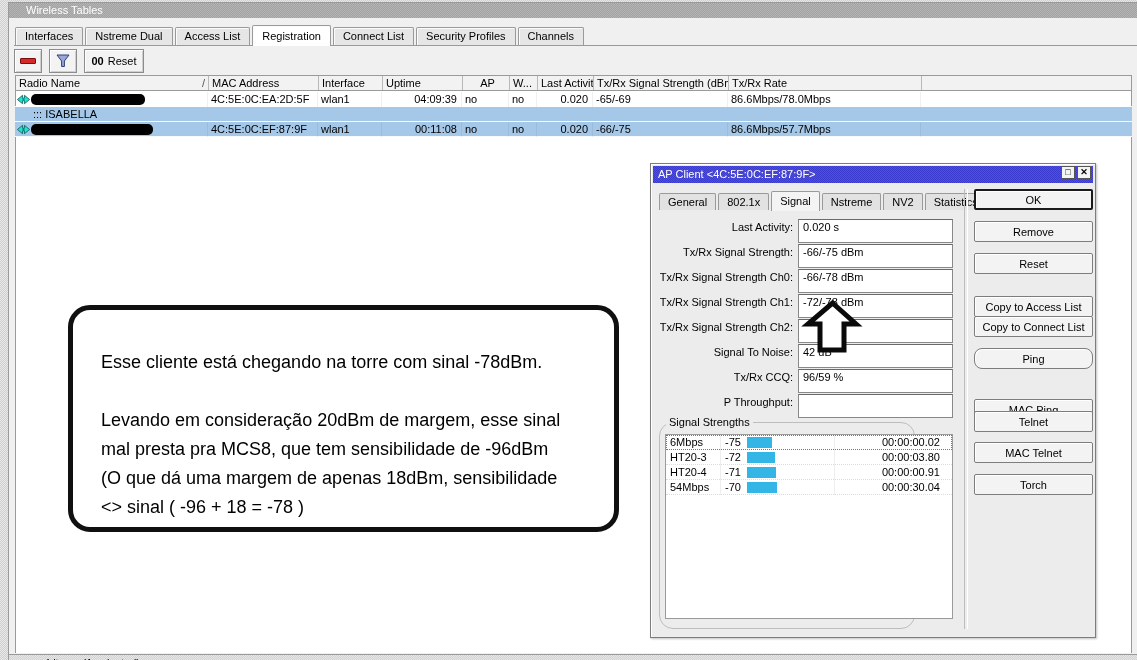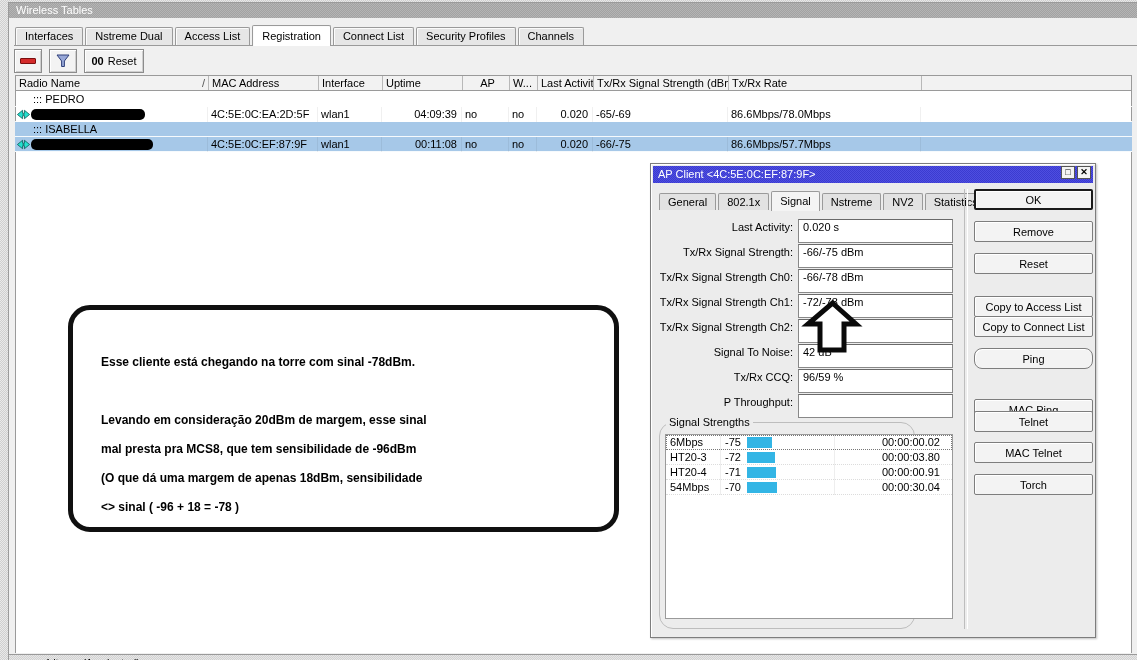--- a/index.html
+++ b/index.html
@@ -6,21 +6,21 @@
   body{
     width:1137px;height:660px;position:relative;overflow:hidden;
     font-family:"Liberation Sans", sans-serif;font-size:11px;color:#000;
     background-image:conic-gradient(#cfcfcf 25%, #e9e9e9 0 50%, #cfcfcf 0 75%, #e9e9e9 0);
     background-size:2px 2px;
   }
   .abs{position:absolute}
   
   .main-window{left:8px;top:2px;width:1129px;height:658px;background:#f0f0f0;
     border-left:1px solid #9a9a9a;border-top:1px solid #9a9a9a;box-sizing:border-box}
-  .titlebar{left:0;top:0;width:100%;height:15px;color:#fff;line-height:15px;padding-left:7px;box-sizing:border-box;
+  .titlebar{left:0;top:0;width:100%;height:15px;color:#fff;line-height:15px;padding-left:17px;box-sizing:border-box;
     background-image:conic-gradient(#a2a2a2 25%, #b4b4b4 0 50%, #a2a2a2 0 75%, #b4b4b4 0);background-size:2px 2px;}
   .tabbar{left:5px;top:18px;right:0;height:24px;display:flex;align-items:flex-end;border-bottom:1px solid #9a9a9a;padding-left:1px}
   .tab{height:17px;line-height:17px;padding:0 9px;background:#e6e6e6;border:1px solid #9a9a9a;border-bottom:none;
     border-radius:2px 2px 0 0;margin-right:2px;box-shadow:inset 1px 1px 0 #fbfbfb;position:relative}
   .tab.active{background:#fff;height:20px;line-height:20px;margin-bottom:-1px;z-index:2}
   .toolbar{left:5px;top:45px;height:26px;display:flex;gap:7px;align-items:center}
   .tbtn{height:24px;border:1px solid #8c8c8c;background:#f3f3f3;box-shadow:inset 1px 1px 0 #fff, inset -1px -1px 0 #cfcfcf;
     display:flex;align-items:center;justify-content:center;box-sizing:border-box}
   .tbtn.sq{width:28px}
   .tbtn.reset{width:60px;gap:4px}
@@ -37,21 +37,21 @@
   .ccell{height:15px;padding-left:3px;border-right:1px solid rgba(0,0,0,0.06);box-sizing:border-box;overflow:hidden;white-space:nowrap;position:relative}
   .ccell.r{text-align:right;padding-right:4px}
   .comment-text{padding-left:18px}
   .blob{position:absolute;top:2px;height:11px;background:#000;border-radius:5px}
   .cicon{position:absolute;left:1px;top:2px}
   .statusbar{left:0;top:651px;width:1129px;height:7px;border-top:1px solid #9a9a9a;overflow:hidden;
     background-image:conic-gradient(#d2d2d2 25%, #e7e7e7 0 50%, #d2d2d2 0 75%, #e7e7e7 0);background-size:2px 2px;}
   .statusbar span{position:absolute;left:35px;top:2px}
   
   .callout{left:68px;top:305px;width:551px;height:227px;background:#fff;border:5px solid #101010;border-radius:22px;box-sizing:border-box;z-index:15}
-  .callout-lines{padding:38px 0 0 28px;font-weight:bold;font-size:12px;line-height:29px}
+  .callout-lines{padding:38px 0 0 28px;font-weight:normal;font-size:18px;line-height:29px}
   .callout-lines div{white-space:nowrap;min-height:29px}
   
   .dialog{left:650px;top:163px;width:446px;height:475px;background:#ececec;border:1px solid #7d7d7d;
     box-shadow:inset 1px 1px 0 #fff, 1px 1px 2px rgba(0,0,0,.25);box-sizing:border-box;z-index:10}
   .dlg-titlebar{left:2px;top:2px;width:440px;height:17px;color:#fff;line-height:17px;padding-left:5px;box-sizing:border-box;
     background-image:conic-gradient(#3b3bd0 25%, #4e4ee0 0 50%, #3b3bd0 0 75%, #4e4ee0 0);background-size:2px 2px;}
   .wbtn{position:absolute;top:2px;width:14px;height:13px;background:#f4f4f4;border:1px solid #555;box-sizing:border-box;
     display:flex;align-items:center;justify-content:center;font-size:9px;font-weight:bold;color:#000;line-height:11px}
   .dlg-tabs{left:8px;top:24px;height:22px;display:flex;align-items:flex-end}
   .dtab{height:16px;line-height:16px;padding:0 8px;background:#e2e2e2;border:1px solid #9a9a9a;border-bottom:none;
@@ -119,23 +119,20 @@
       <div class="hcell" style="width: 80px;">Uptime</div>
       <div class="hcell" style="width: 47px; text-align: center;">AP</div>
       <div class="hcell" style="width: 28px;">W...</div>
       <div class="hcell" style="width: 56px;">Last Activit...</div>
       <div class="hcell" style="width: 135px;">Tx/Rx Signal Strength (dBm)</div>
       <div class="hcell" style="width: 193px;">Tx/Rx Rate</div>
       <div class="hcell" style="flex: 1 1 0%; border-right: none;"></div>
     </div>
   <div class="abs rows" id="reg-rows">
       <div class="rrow">
-        <div class="ccell comment-text" style="flex: 1 1 0%; border-right: none;">::: PEDRO</div>
-      </div>
-      <div class="rrow">
         <div class="ccell" style="width: 193px;">
           <span class="cicon"><svg width="15" height="11" viewBox="0 0 16 11">
               <path d="M7 1 L1.5 5.5 L7 10 L7 7.2 L7.6 7.2 L7.6 3.8 L7 3.8 Z" fill="#25e0cf" stroke="#04514d" stroke-width="0.8"></path>
               <path d="M9 1 L14.5 5.5 L9 10 L9 7.2 L8.4 7.2 L8.4 3.8 L9 3.8 Z" fill="#25e0cf" stroke="#04514d" stroke-width="0.8"></path>
             </svg></span>
           <span class="blob" style="left: 16px; width: 114px;"></span>
         </div>
         <div class="ccell" style="width: 110px;">4C:5E:0C:EA:2D:5F</div>
         <div class="ccell" style="width: 64px;">wlan1</div>
         <div class="ccell r" style="width: 80px;">04:09:39</div>

